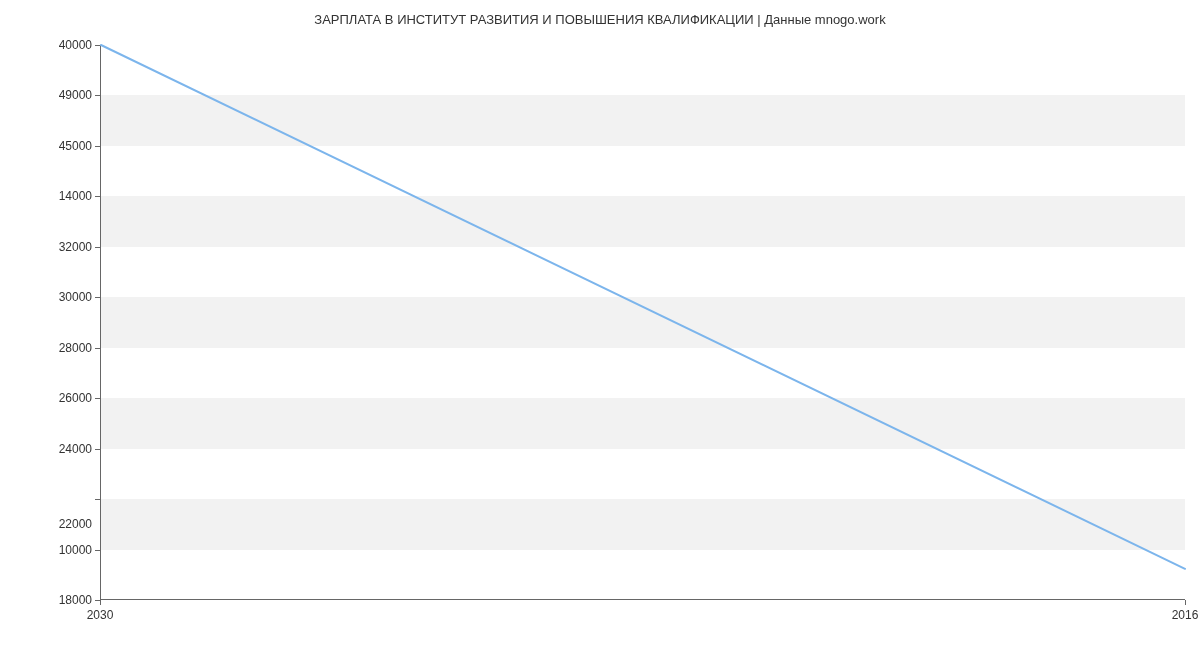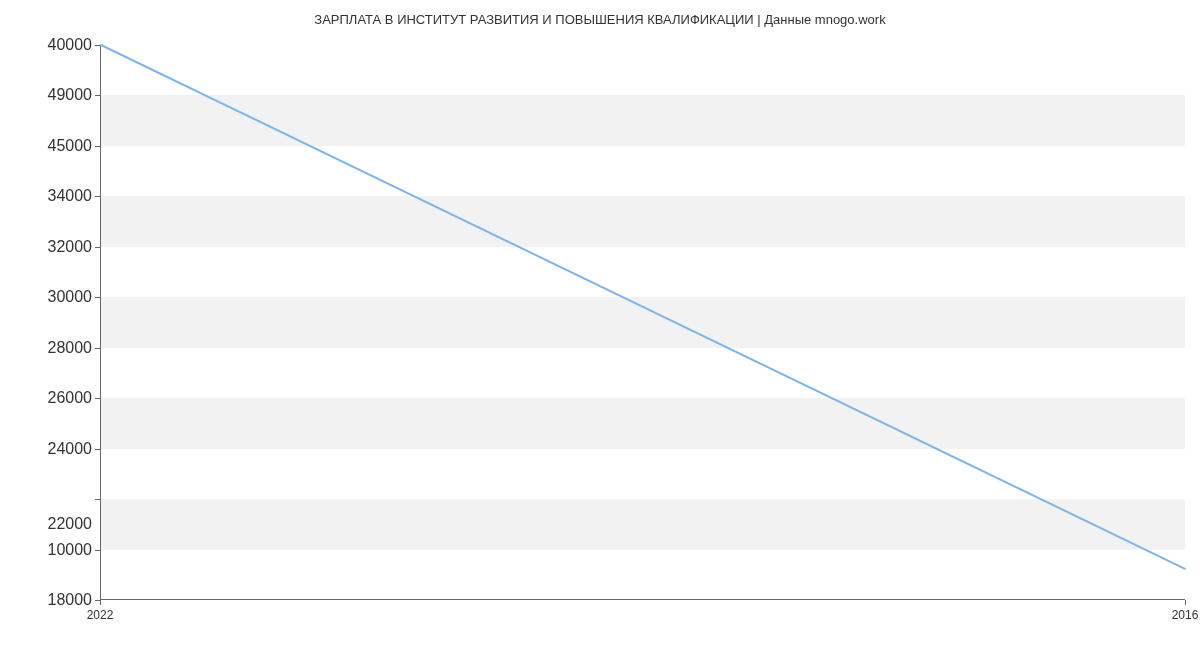--- a/index.html
+++ b/index.html
@@ -31,21 +31,21 @@
     }
     .band {
       position: absolute;
       left: 0;
       width: 100%;
       background: #f2f2f2;
     }
     .y-tick-label {
       position: absolute;
       right: 1108px;
-      font-size: 16px;
+      font-size: 12px;
       color: #333;
       transform: translateY(-50%);
       text-align: right;
       margin-left: 46px;
     }
     .y-tick-mark {
       position: absolute;
       left: 95px;
       width: 5px;
       height: 1px;
@@ -109,27 +109,27 @@
     <div class="y-tick-label" style="top: 448.636px;">24000</div>
     <div class="y-tick-mark" style="top: 448.636px;"></div>
     <div class="y-tick-label" style="top: 398.182px;">26000</div>
     <div class="y-tick-mark" style="top: 398.182px;"></div>
     <div class="y-tick-label" style="top: 347.727px;">28000</div>
     <div class="y-tick-mark" style="top: 347.727px;"></div>
     <div class="y-tick-label" style="top: 297.273px;">30000</div>
     <div class="y-tick-mark" style="top: 297.273px;"></div>
     <div class="y-tick-label" style="top: 246.818px;">32000</div>
     <div class="y-tick-mark" style="top: 246.818px;"></div>
-    <div class="y-tick-label" style="top: 196.364px;">34000</div>
+    <div class="y-tick-label" style="top: 196.364px;">14000</div>
     <div class="y-tick-mark" style="top: 196.364px;"></div>
     <div class="y-tick-label" style="top: 145.909px;">45000</div>
     <div class="y-tick-mark" style="top: 145.909px;"></div>
     <div class="y-tick-label" style="top: 95.4545px;">49000</div>
     <div class="y-tick-mark" style="top: 95.4545px;"></div>
     <div class="y-tick-label" style="top: 45px;">40000</div>
     <div class="y-tick-mark" style="top: 45px;"></div>
   </div>
 <div id="x-axis-container">
-    <div class="x-tick-label" style="left: 100px;">2022</div>
+    <div class="x-tick-label" style="left: 100px;">2030</div>
     <div class="x-tick-mark" style="left: 100px;"></div>
     <div class="x-tick-label" style="left: 1185px;">2016</div>
     <div class="x-tick-mark" style="left: 1185px;"></div>
   </div>
 
 </body></html>

